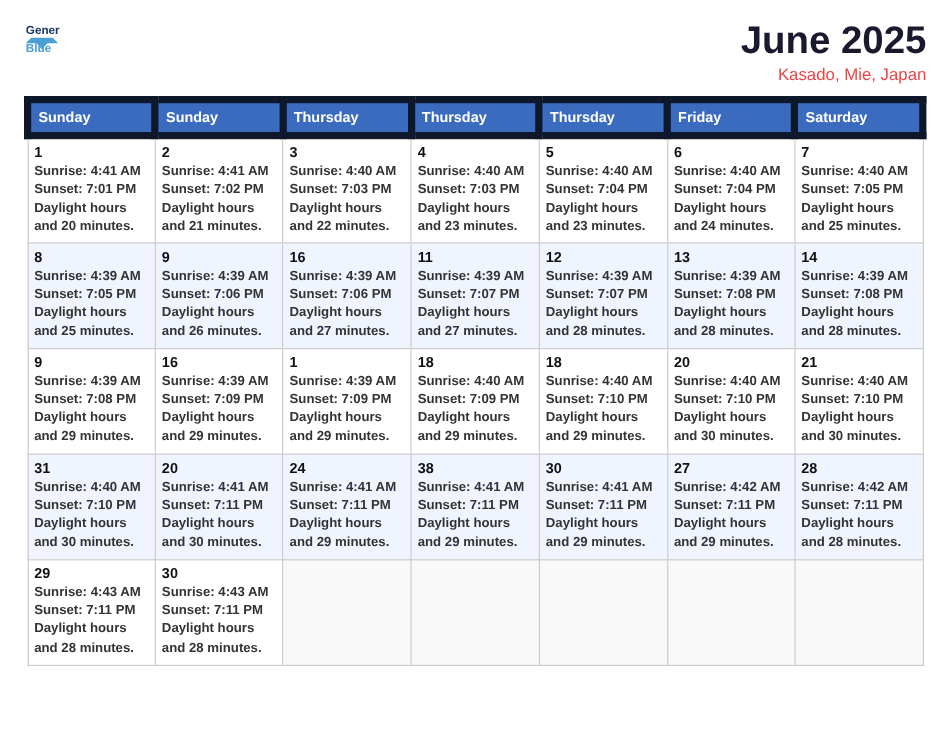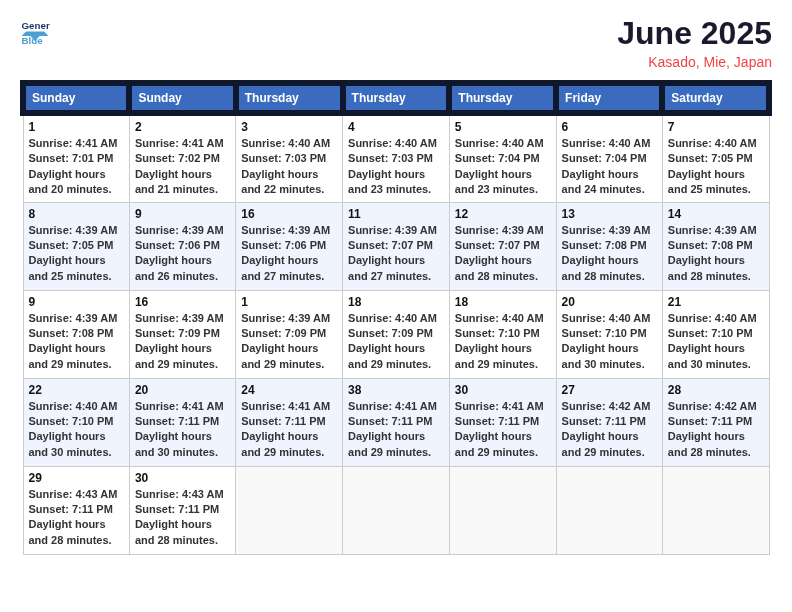--- a/index.html
+++ b/index.html
@@ -144,21 +144,21 @@
         <tr>
           <td><span class="day-num">9</span><span class="day-info">Sunrise: 4:39 AM<br>Sunset: 7:08 PM<br>Daylight hours<br>and 29 minutes.</span></td>
           <td><span class="day-num">16</span><span class="day-info">Sunrise: 4:39 AM<br>Sunset: 7:09 PM<br>Daylight hours<br>and 29 minutes.</span></td>
           <td><span class="day-num">1</span><span class="day-info">Sunrise: 4:39 AM<br>Sunset: 7:09 PM<br>Daylight hours<br>and 29 minutes.</span></td>
           <td><span class="day-num">18</span><span class="day-info">Sunrise: 4:40 AM<br>Sunset: 7:09 PM<br>Daylight hours<br>and 29 minutes.</span></td>
           <td><span class="day-num">18</span><span class="day-info">Sunrise: 4:40 AM<br>Sunset: 7:10 PM<br>Daylight hours<br>and 29 minutes.</span></td>
           <td><span class="day-num">20</span><span class="day-info">Sunrise: 4:40 AM<br>Sunset: 7:10 PM<br>Daylight hours<br>and 30 minutes.</span></td>
           <td><span class="day-num">21</span><span class="day-info">Sunrise: 4:40 AM<br>Sunset: 7:10 PM<br>Daylight hours<br>and 30 minutes.</span></td>
         </tr>
         <tr>
-          <td><span class="day-num">22</span><span class="day-info">Sunrise: 4:40 AM<br>Sunset: 7:10 PM<br>Daylight hours<br>and 30 minutes.</span></td>
+          <td><span class="day-num">31</span><span class="day-info">Sunrise: 4:40 AM<br>Sunset: 7:10 PM<br>Daylight hours<br>and 30 minutes.</span></td>
           <td><span class="day-num">20</span><span class="day-info">Sunrise: 4:41 AM<br>Sunset: 7:11 PM<br>Daylight hours<br>and 30 minutes.</span></td>
           <td><span class="day-num">24</span><span class="day-info">Sunrise: 4:41 AM<br>Sunset: 7:11 PM<br>Daylight hours<br>and 29 minutes.</span></td>
           <td><span class="day-num">38</span><span class="day-info">Sunrise: 4:41 AM<br>Sunset: 7:11 PM<br>Daylight hours<br>and 29 minutes.</span></td>
           <td><span class="day-num">30</span><span class="day-info">Sunrise: 4:41 AM<br>Sunset: 7:11 PM<br>Daylight hours<br>and 29 minutes.</span></td>
           <td><span class="day-num">27</span><span class="day-info">Sunrise: 4:42 AM<br>Sunset: 7:11 PM<br>Daylight hours<br>and 29 minutes.</span></td>
           <td><span class="day-num">28</span><span class="day-info">Sunrise: 4:42 AM<br>Sunset: 7:11 PM<br>Daylight hours<br>and 28 minutes.</span></td>
         </tr>
         <tr>
           <td><span class="day-num">29</span><span class="day-info">Sunrise: 4:43 AM<br>Sunset: 7:11 PM<br>Daylight hours<br>and 28 minutes.</span></td>
           <td><span class="day-num">30</span><span class="day-info">Sunrise: 4:43 AM<br>Sunset: 7:11 PM<br>Daylight hours<br>and 28 minutes.</span></td>

